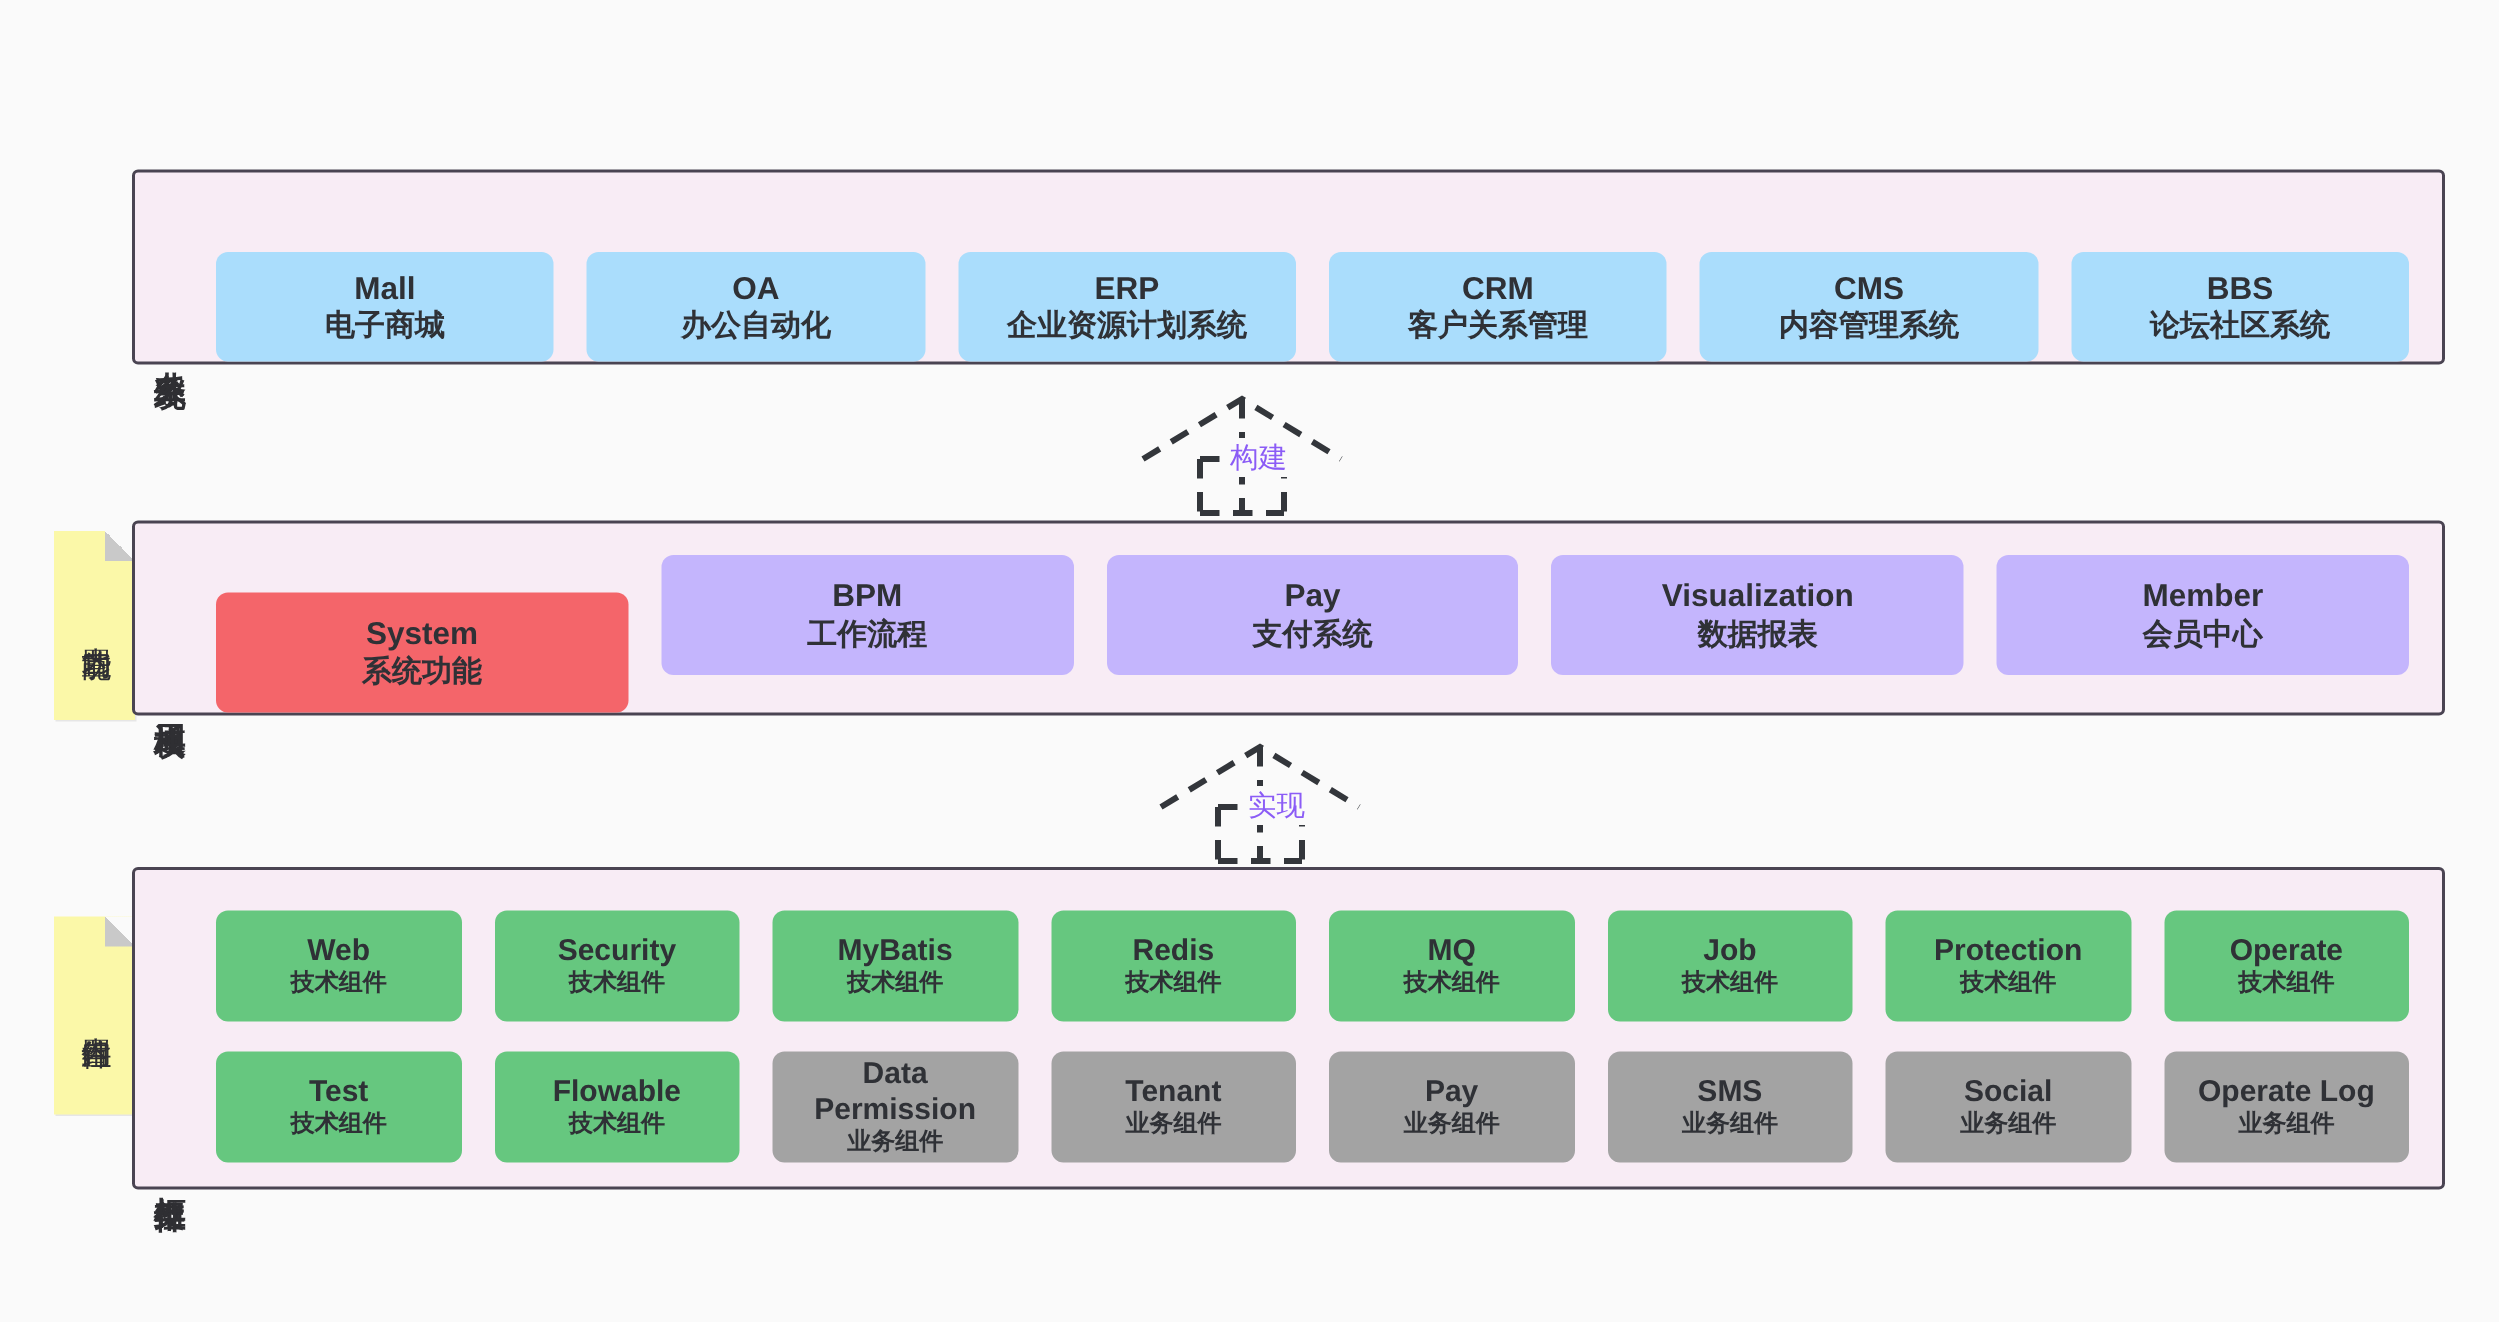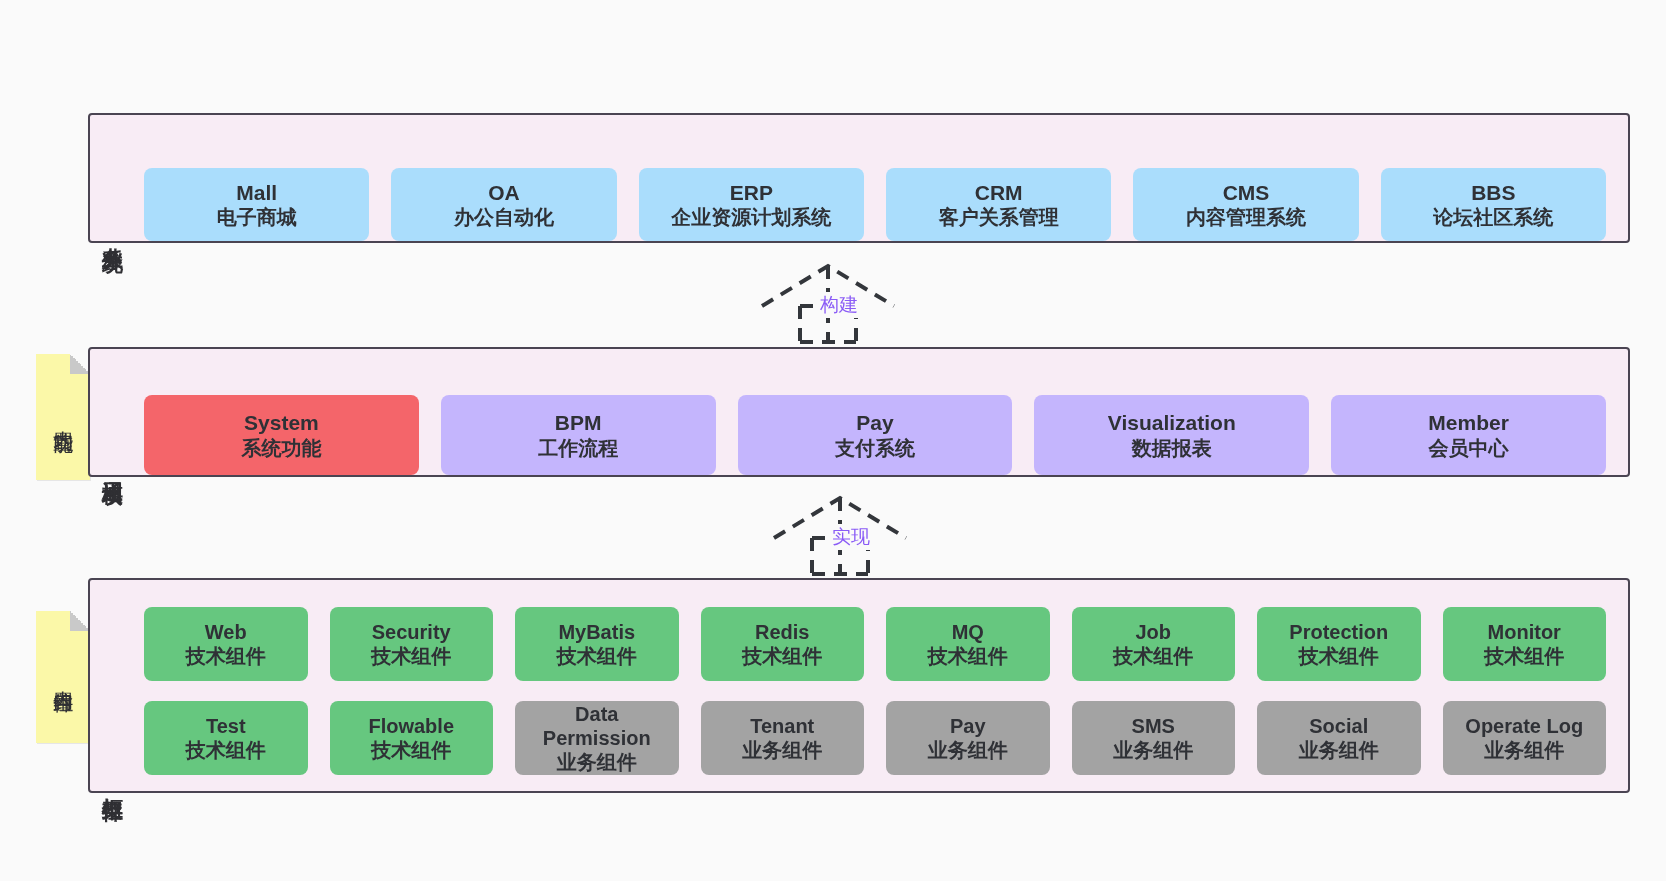--- a/index.html
+++ b/index.html
@@ -67,41 +67,41 @@
     border-radius: 8px;
     text-align: center;
     color: #2f3136;
     padding: 6px 4px;
     line-height: 1.2;
   }
   .cell .t1 { font-size: 21px; }
   .cell .t2 { font-size: 20px; }
 
   .c-blue        { background: #aaddfc; }
-  .c-red         { background: #f4656a; }
+  .c-red         { background: #f4656a; margin-top: 25px; }
   .c-pink        { background: #c4b5fd; }
   .c-green       { background: #66c77f; }
   .c-lightgreen  { background: #a3a3a3; }
 
   
   #layer-business { left: 88px; top: 113px; width: 1542px; height: 130px; }
   #layer-business .layer-body { padding: 0 22px 0 10px; }
   #layer-business .cell { height: 73px; }
 
   
   #layer-common { left: 88px; top: 347px; width: 1542px; height: 130px; }
   #layer-common .layer-body { padding: 0 22px 0 10px; }
   #layer-common .cell { height: 80px; }
 
   
   #layer-framework { left: 88px; top: 578px; width: 1542px; height: 215px; }
   #layer-framework .layer-body { padding: 16px 22px 16px 10px; }
   #layer-framework .cell { height: 74px; }
   #layer-framework .cell .t1 { font-size: 20px; }
-  #layer-framework .cell .t2 { font-size: 20px; }
+  #layer-framework .cell .t2 { font-size: 16px; }
 
   
   .note {
     position: absolute;
     width: 54px;
     background: #fbf8a8;
     color: #2f2f33;
     font-size: 20px;
     line-height: 1.18;
     letter-spacing: 1px;
@@ -263,21 +263,21 @@
         </div>
         <div class="cell c-green">
           <span class="t1">Job</span>
           <span class="t2">技术组件</span>
         </div>
         <div class="cell c-green">
           <span class="t1">Protection</span>
           <span class="t2">技术组件</span>
         </div>
         <div class="cell c-green">
-          <span class="t1">Monitor</span>
+          <span class="t1">Operate</span>
           <span class="t2">技术组件</span>
         </div>
       </div>
 
       <div class="row">
         <div class="cell c-green">
           <span class="t1">Test</span>
           <span class="t2">技术组件</span>
         </div>
         <div class="cell c-green">

